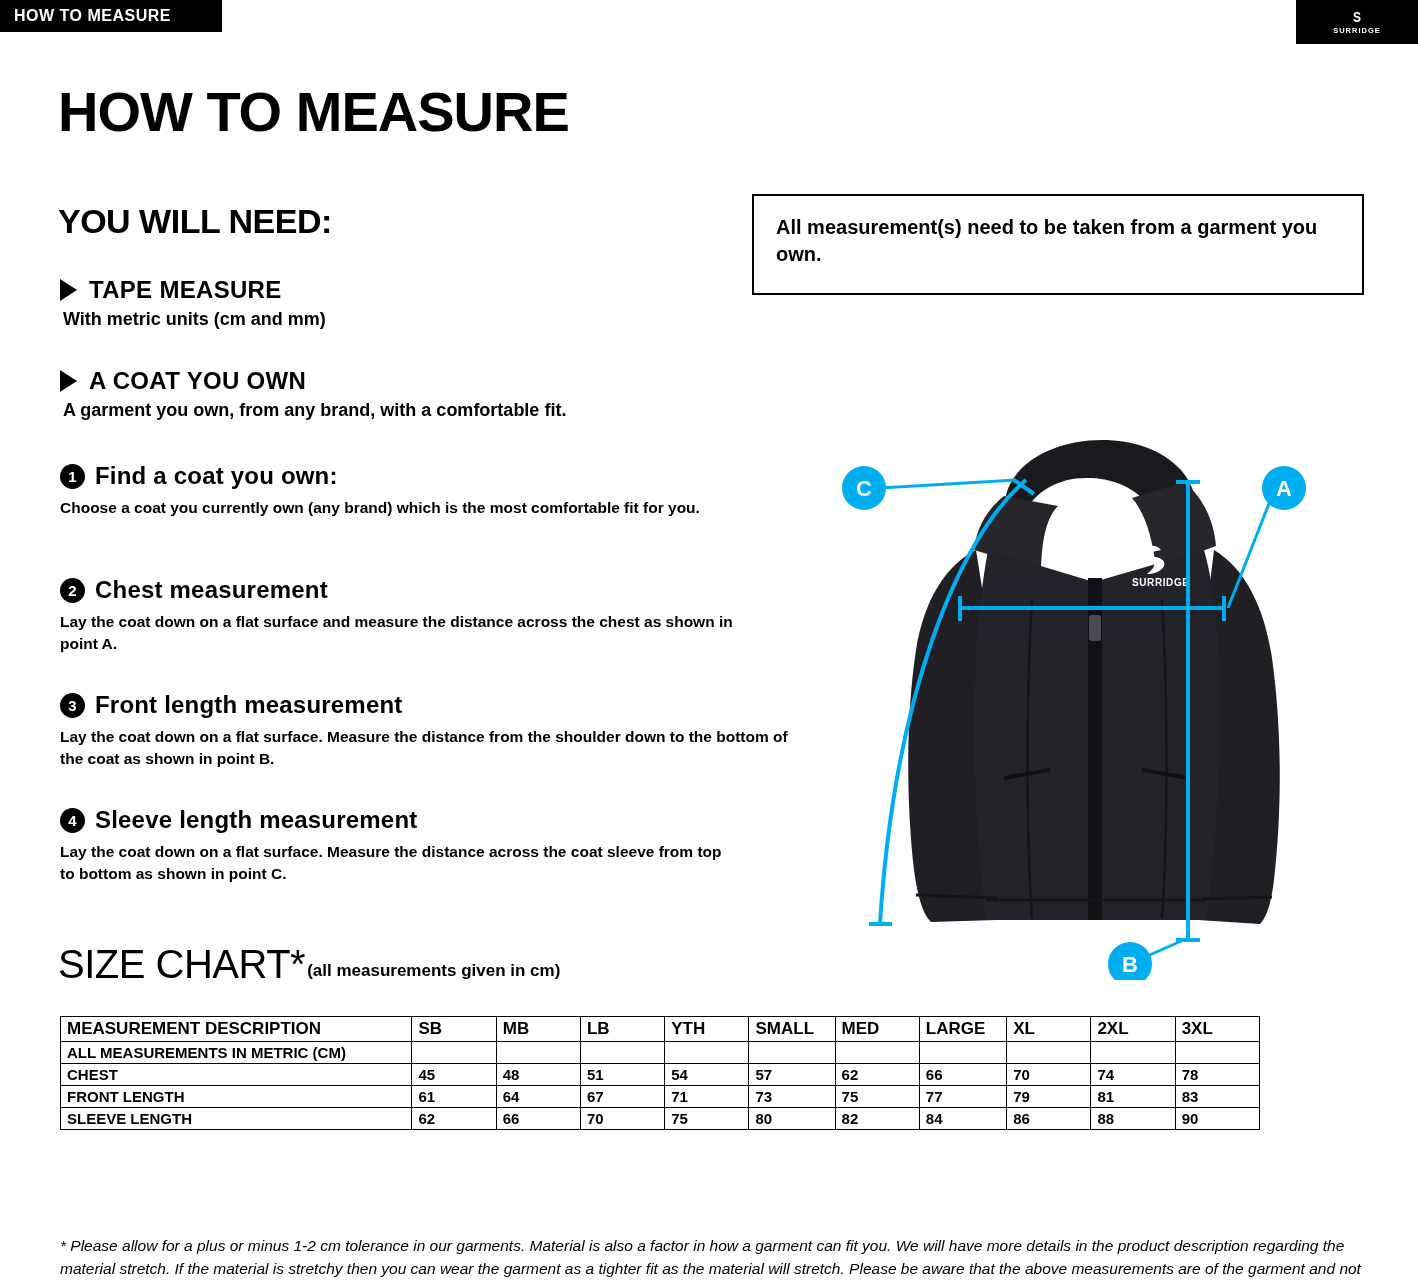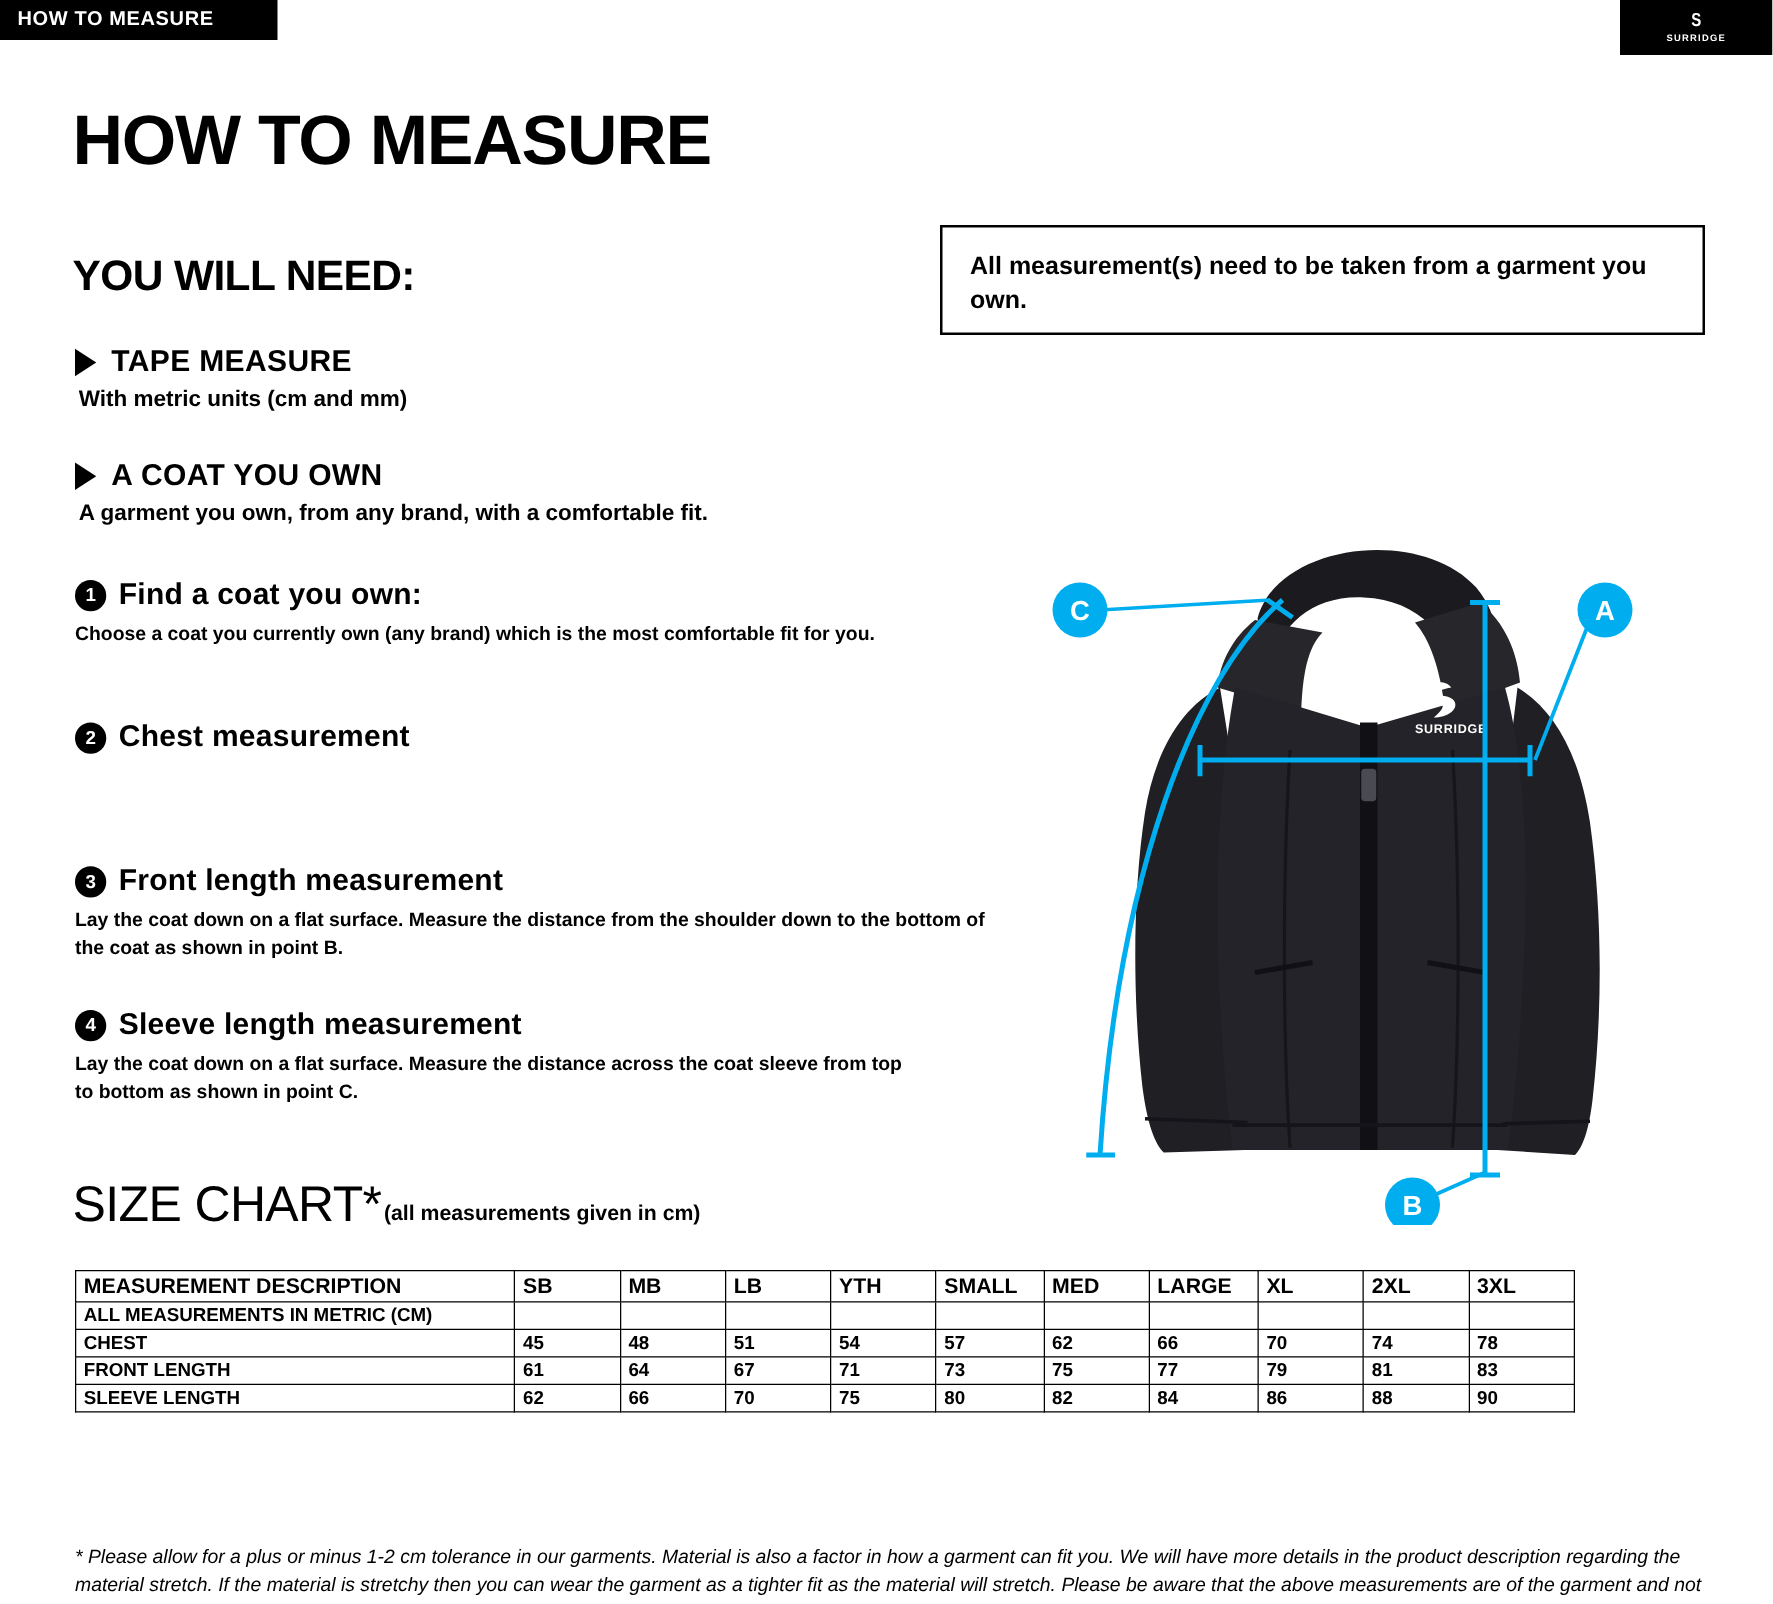--- a/index.html
+++ b/index.html
@@ -81,23 +81,23 @@
     font-size: 34px;
     font-weight: bold;
     letter-spacing: -0.5px;
     margin-top: 16px;
   }
 
   
   .notice {
     position: absolute;
     left: 752px;
-    top: 180px;
+    top: 194px;
     width: 612px;
-    height: 88px;
+    height: 101px;
     border: 2px solid #000000;
     box-sizing: border-box;
     padding: 18px 22px;
   }
   .notice-text {
     font-size: 20px;
     font-weight: bold;
     line-height: 1.35;
   }
 
@@ -264,20 +264,21 @@
     <span class="step-title">Find a coat you own:</span>
   </div>
   <div class="step-body" style="width:640px;">Choose a coat you currently own (any brand) which is the most comfortable fit for you.</div>
 </div>
 
 <div class="step" style="top:576px;">
   <div class="step-head">
     <span class="num">2</span>
     <span class="step-title">Chest measurement</span>
   </div>
+  <div class="step-body" style="width:675px;">Lay the coat down on a flat surface and measure the distance across the chest as shown in point A.</div>
 </div>
 
 <div class="step" style="top:691px;">
   <div class="step-head">
     <span class="num">3</span>
     <span class="step-title">Front length measurement</span>
   </div>
   <div class="step-body" style="width:748px;">Lay the coat down on a flat surface. Measure the distance from the shoulder down to the bottom of the coat as shown in point B.</div>
 </div>
 

